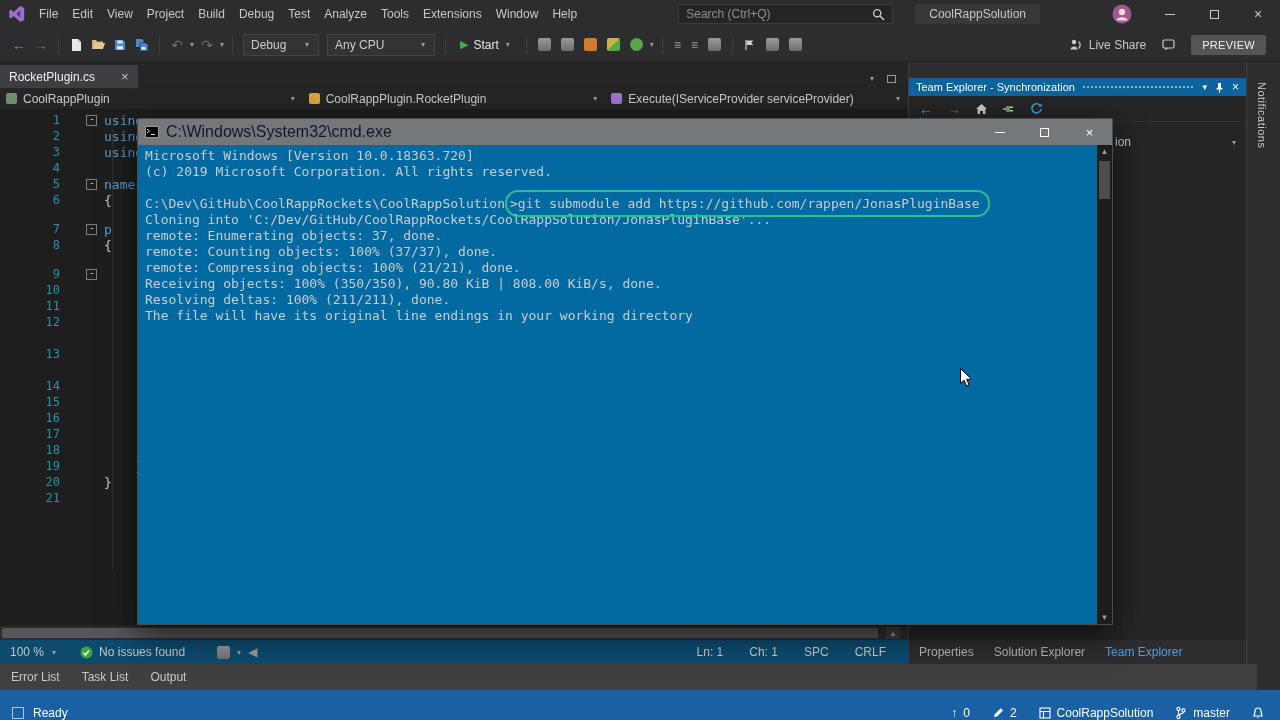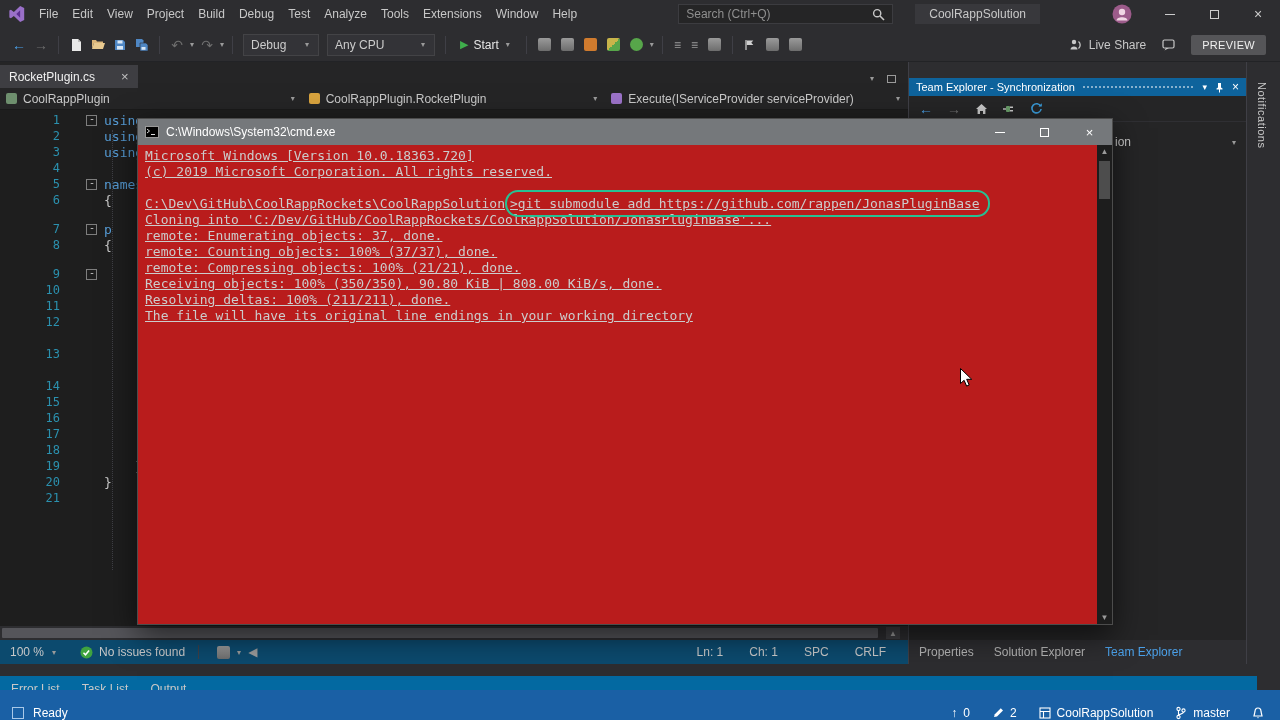--- a/index.html
+++ b/index.html
@@ -89,39 +89,39 @@
   .tp-frag { position:absolute; left:206px; top:1px; }
   .tp-partial .caret { position:absolute; right:8px; top:4px; }
   .tp-tabs { height:24px; background:#2d2d30; display:flex; align-items:center; font-size:12px; }
   .tp-tab { padding:0 10px; color:#b4b4b4; }
   .tp-tab.active { color:#4ba0e8; }
 
   .notifstrip { position:absolute; left:1246px; top:62px; width:34px; height:602px; background:#2d2d30; border-left:1px solid #3f3f46; }
   .notiftext { writing-mode:vertical-rl; font-size:11px; color:#c8c8c8; margin:20px 0 0 9px; letter-spacing:.5px; }
 
   
-  .paneltabs { position:absolute; left:0; top:664px; width:1257px; height:26px; background:#0369a1; display:flex; align-items:center; font-size:12px; color:#c8c8c8;margin-top:12px; }
+  .paneltabs { position:absolute; left:0; top:664px; width:1257px; height:26px; background:#404040; display:flex; align-items:center; font-size:12px; color:#c8c8c8; }
   .ptab { padding:0 11px; }
 
   .statusbar { position:absolute; left:0; top:690px; width:1280px; height:30px; background:#1a60a5; display:flex; align-items:flex-end; color:#fff; font-size:12px; padding:0 12px; }
   .sb-left { display:flex; align-items:center; gap:9px; }
   .sb-box { width:12px; height:12px; border:1px solid #a8c8e8; }
   .sb-right { margin-left:auto; display:flex; align-items:center; gap:22px; padding-right:4px; }
   .sb-item { display:flex; align-items:center; gap:6px; }
   .sb-glyph { font-size:12px; }
 
   
   .cmdwin { position:absolute; left:137px; top:118px; width:976px; height:507px; border:1px solid #4c4c4c; box-shadow:0 10px 30px rgba(0,0,0,.6); z-index:50; display:flex; flex-direction:column; }
   .cmd-titlebar { height:26px; background:#75787b; display:flex; align-items:center; gap:7px; padding-left:7px; flex:none; }
-  .cmd-title { color:#ffffff; font-size:12px; }
+  .cmd-title { color:#0f172a; font-size:16px; }
   .cmd-controls { margin-left:auto; display:flex; height:100%; }
   .cmd-wc { width:45px; display:flex; align-items:center; justify-content:center; color:#fff; font-size:13px; }
   .cmd-min-bar { width:10px; border-top:1px solid #fff; display:inline-block; }
   .cmd-max-box { width:9px; height:9px; border:1px solid #fff; display:inline-block; }
-  .cmd-body { flex:1; background:#b91c1c; position:relative; padding:3px 22px 0 7px; overflow:hidden;text-decoration:underline; }
+  .cmd-body { flex:1; background:#0369a1; position:relative; padding:3px 22px 0 7px; overflow:hidden; }
   .cmd-line { min-height:16px; line-height:16px; font:13px "DejaVu Sans Mono",monospace; color:#ccc; white-space:pre; }
   .cmd-box { position:relative; z-index:2; border:2px solid #27c093; border-radius:13px; padding:4px 8px 4px 3px; }
   .cmd-scroll { position:absolute; right:0; top:0; bottom:0; width:15px; background:#1d1d1d; display:flex; flex-direction:column; align-items:center; justify-content:space-between; padding:2px 0; }
   .sarrow { color:#9a9a9a; font-size:8px; }
   .cmd-thumb { position:absolute; right:2px; top:16px; width:11px; height:38px; background:#4d4d4d; }
 
   .cursor { position:absolute; left:959px; top:367px; z-index:100; }
 </style>
 </head>
 <body>

